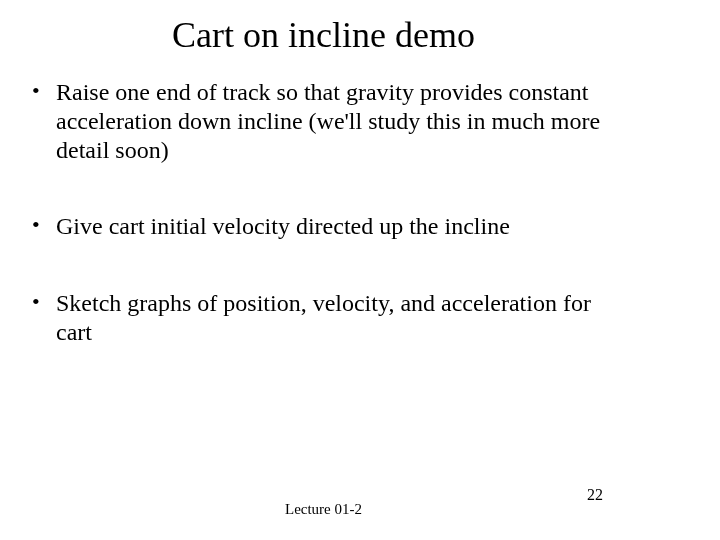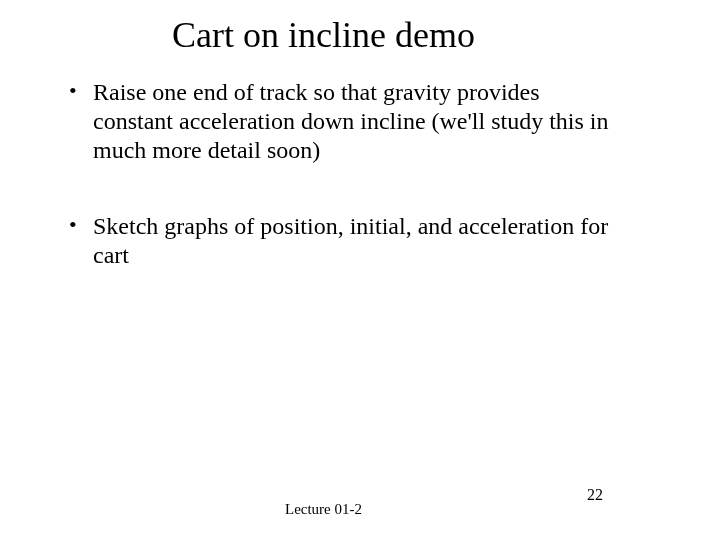--- a/index.html
+++ b/index.html
@@ -19,21 +19,20 @@
     box-sizing: border-box;
   }
   .title {
     font-size: 36px;
     text-align: center;
     padding-top: 14px;
     font-weight: normal;
   }
   .body {
     padding: 22px 28px 0 28px;
-    margin-left: 37px;
   }
   ul.bullets {
     list-style: none;
     margin: 0;
     padding: 0;
   }
   ul.bullets > li {
     position: relative;
     font-size: 24px;
     line-height: 1.2;
@@ -62,18 +61,19 @@
   }
 </style>
 </head>
 <body>
 
 <div class="slide">
   <div class="title">Cart on incline demo</div>
   <div class="body">
     <ul class="bullets">
       <li>Raise one end of track so that gravity provides constant acceleration down incline (we'll study this in much more detail soon)</li>
-      <li>Sketch graphs of position, initial, and acceleration for cart</li>
+      <li>Give cart initial velocity directed up the incline</li>
+      <li>Sketch graphs of position, velocity, and acceleration for cart</li>
     </ul>
   </div>
   <div class="footer-center">Lecture 01-2</div>
   <div class="footer-page">22</div>
 </div>
 
 </body></html>

